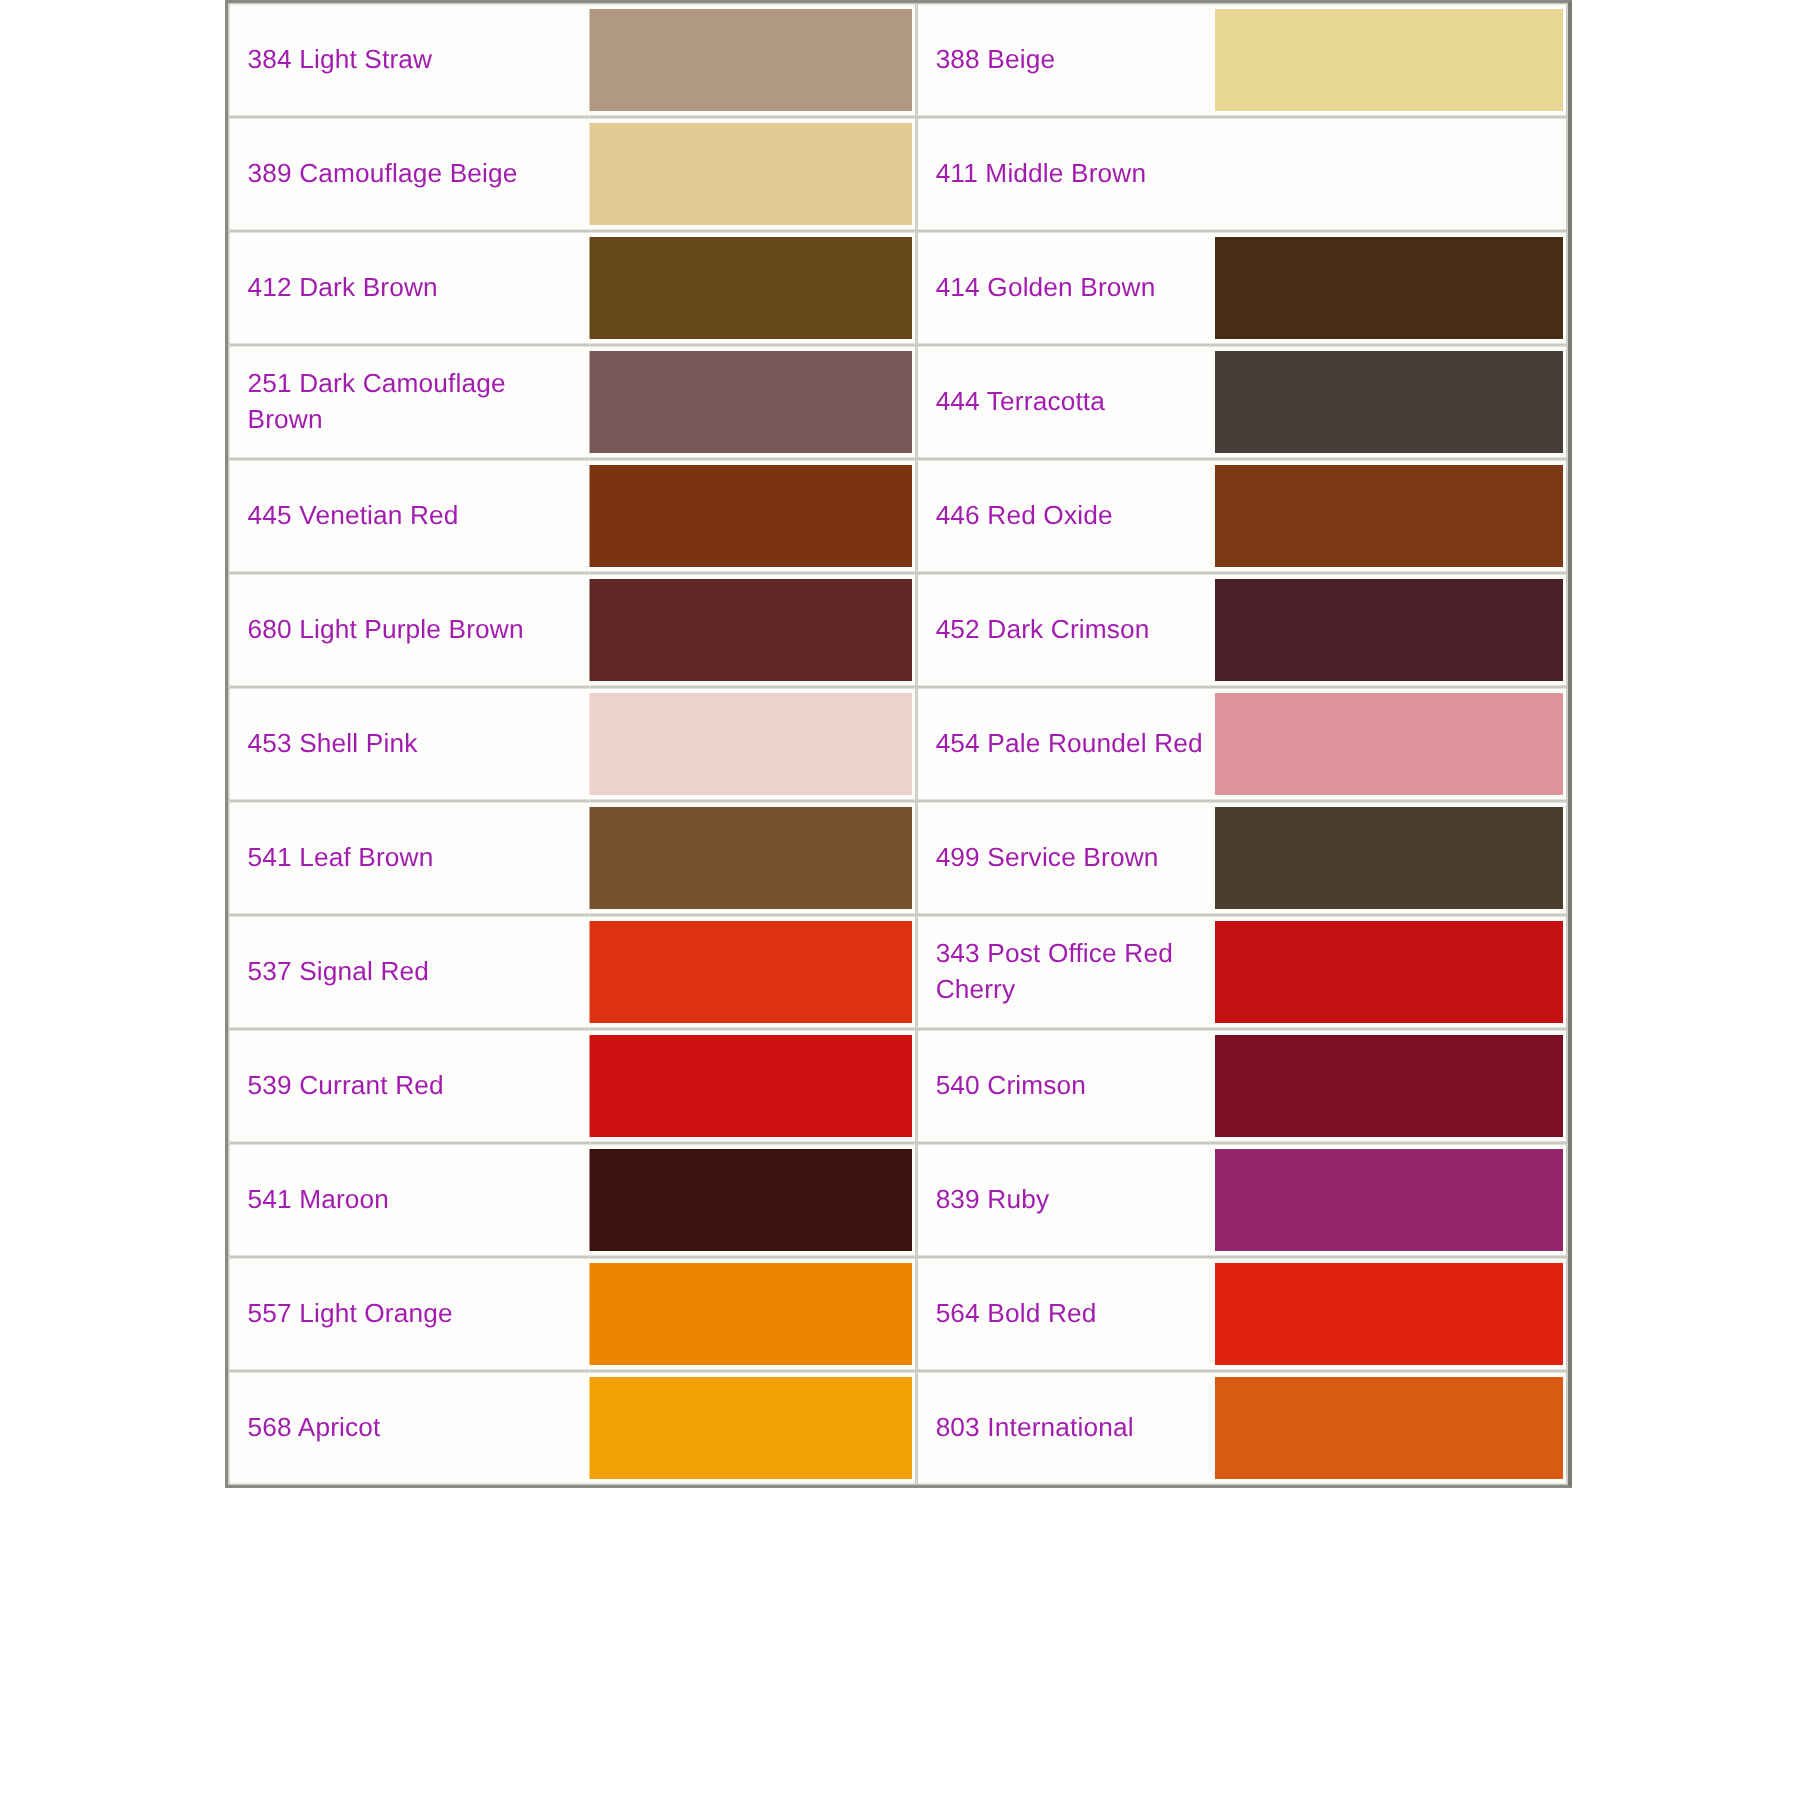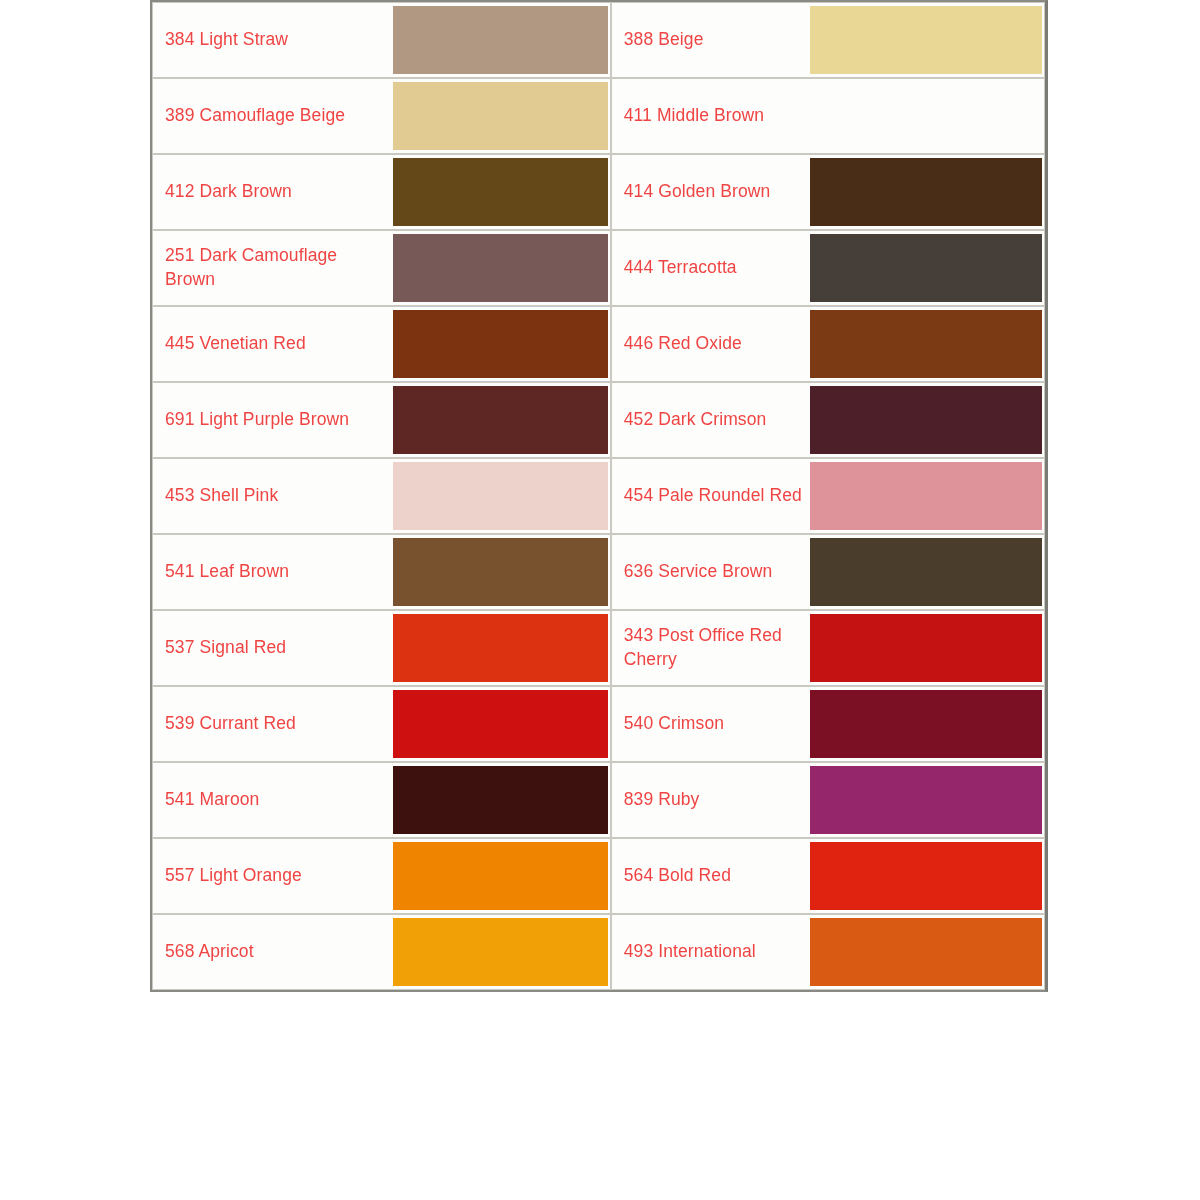--- a/index.html
+++ b/index.html
@@ -45,21 +45,21 @@
     vertical-align: middle;
   }
 
   .name-cell {
     background: #fdfdfb;
     border: 1px solid #c9c9c2;
     border-right: none;
     padding: 6px 0 6px 12px;
     font-size: 17.5px;
     line-height: 1.35;
-    color: #ef4444;
+    color: #a21caf;
     letter-spacing: 0.1px;
   }
 
   .name-cell .label {
     display: block;
     max-width: 215px;
   }
 
   .swatch-cell {
     border: 1px solid #c9c9c2;
@@ -157,21 +157,21 @@
           </td>
           <td class="name-cell">
             <span class="label">446 Red Oxide</span>
           </td>
           <td class="swatch-cell">
             <span class="swatch" style="background-color: rgb(124, 58, 20);"></span>
           </td>
         </tr>
         <tr>
           <td class="name-cell">
-            <span class="label">691 Light Purple Brown</span>
+            <span class="label">680 Light Purple Brown</span>
           </td>
           <td class="swatch-cell">
             <span class="swatch" style="background-color: rgb(94, 39, 36);"></span>
           </td>
           <td class="name-cell">
             <span class="label">452 Dark Crimson</span>
           </td>
           <td class="swatch-cell">
             <span class="swatch" style="background-color: rgb(77, 32, 41);"></span>
           </td>
@@ -191,21 +191,21 @@
           </td>
         </tr>
         <tr>
           <td class="name-cell">
             <span class="label">541 Leaf Brown</span>
           </td>
           <td class="swatch-cell">
             <span class="swatch" style="background-color: rgb(120, 81, 47);"></span>
           </td>
           <td class="name-cell">
-            <span class="label">636 Service Brown</span>
+            <span class="label">499 Service Brown</span>
           </td>
           <td class="swatch-cell">
             <span class="swatch" style="background-color: rgb(74, 61, 43);"></span>
           </td>
         </tr>
         <tr>
           <td class="name-cell">
             <span class="label">537 Signal Red</span>
           </td>
           <td class="swatch-cell">
@@ -261,21 +261,21 @@
           </td>
         </tr>
         <tr>
           <td class="name-cell">
             <span class="label">568 Apricot</span>
           </td>
           <td class="swatch-cell">
             <span class="swatch" style="background-color: rgb(241, 160, 6);"></span>
           </td>
           <td class="name-cell">
-            <span class="label">493 International</span>
+            <span class="label">803 International</span>
           </td>
           <td class="swatch-cell">
             <span class="swatch" style="background-color: rgb(217, 90, 18);"></span>
           </td>
         </tr>
       </tbody>
   </table>
 </div>
 
 </body></html>

